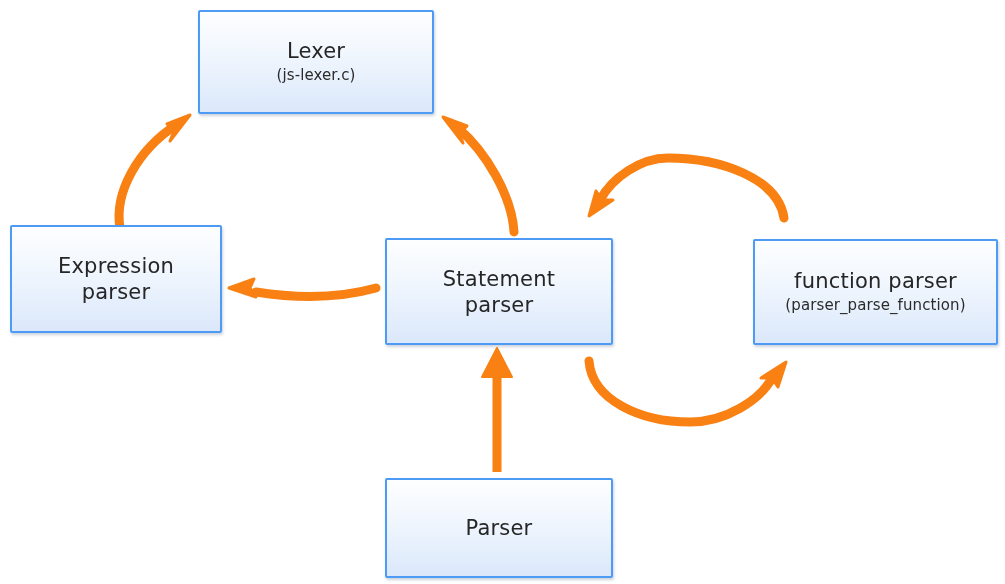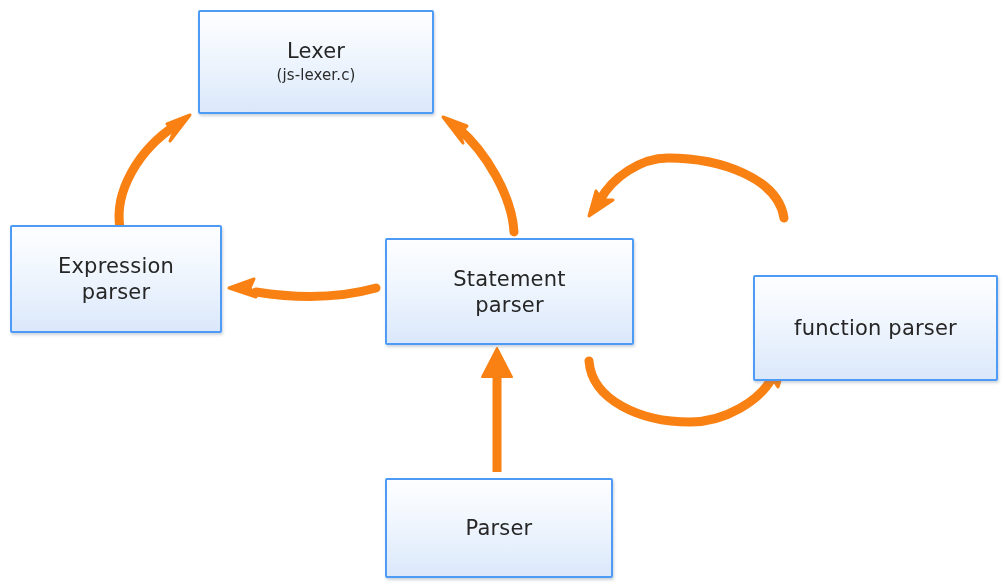--- a/index.html
+++ b/index.html
@@ -44,22 +44,22 @@
     color: #262626;
   }
   .node .subtitle {
     font-size: 15px;
     line-height: 23px;
     letter-spacing: 0.1px;
     color: #2b2b2b;
   }
   #node-lexer      { left: 198px; top: 10px;  width: 236px; height: 104px; }
   #node-expression { left: 10px;  top: 225px; width: 212px; height: 108px; }
-  #node-statement  { left: 385px; top: 238px; width: 249px; height: 107px; }
-  #node-function   { left: 753px; top: 239px; width: 245px; height: 106px; margin-top: 36px; }
+  #node-statement  { left: 385px; top: 238px; width: 228px; height: 107px; }
+  #node-function   { left: 753px; top: 239px; width: 245px; height: 106px; }
   #node-parser     { left: 385px; top: 478px; width: 228px; height: 100px; }
 </style>
 </head>
 <body>
 
 <div id="canvas">
 
   <svg class="arrow-layer" viewBox="0 0 1005 584" width="1005" height="584" xmlns="http://www.w3.org/2000/svg">
 
     <g>
@@ -103,19 +103,20 @@
     <div class="title">parser</div>
   </div>
 
   <div class="node" id="node-statement">
     <div class="title">Statement</div>
     <div class="title">parser</div>
   </div>
 
   <div class="node" id="node-function">
     <div class="title">function parser</div>
+    <div class="subtitle">(parser_parse_function)</div>
   </div>
 
   <div class="node" id="node-parser">
     <div class="title">Parser</div>
   </div>
 
 </div>
 
 </body></html>

